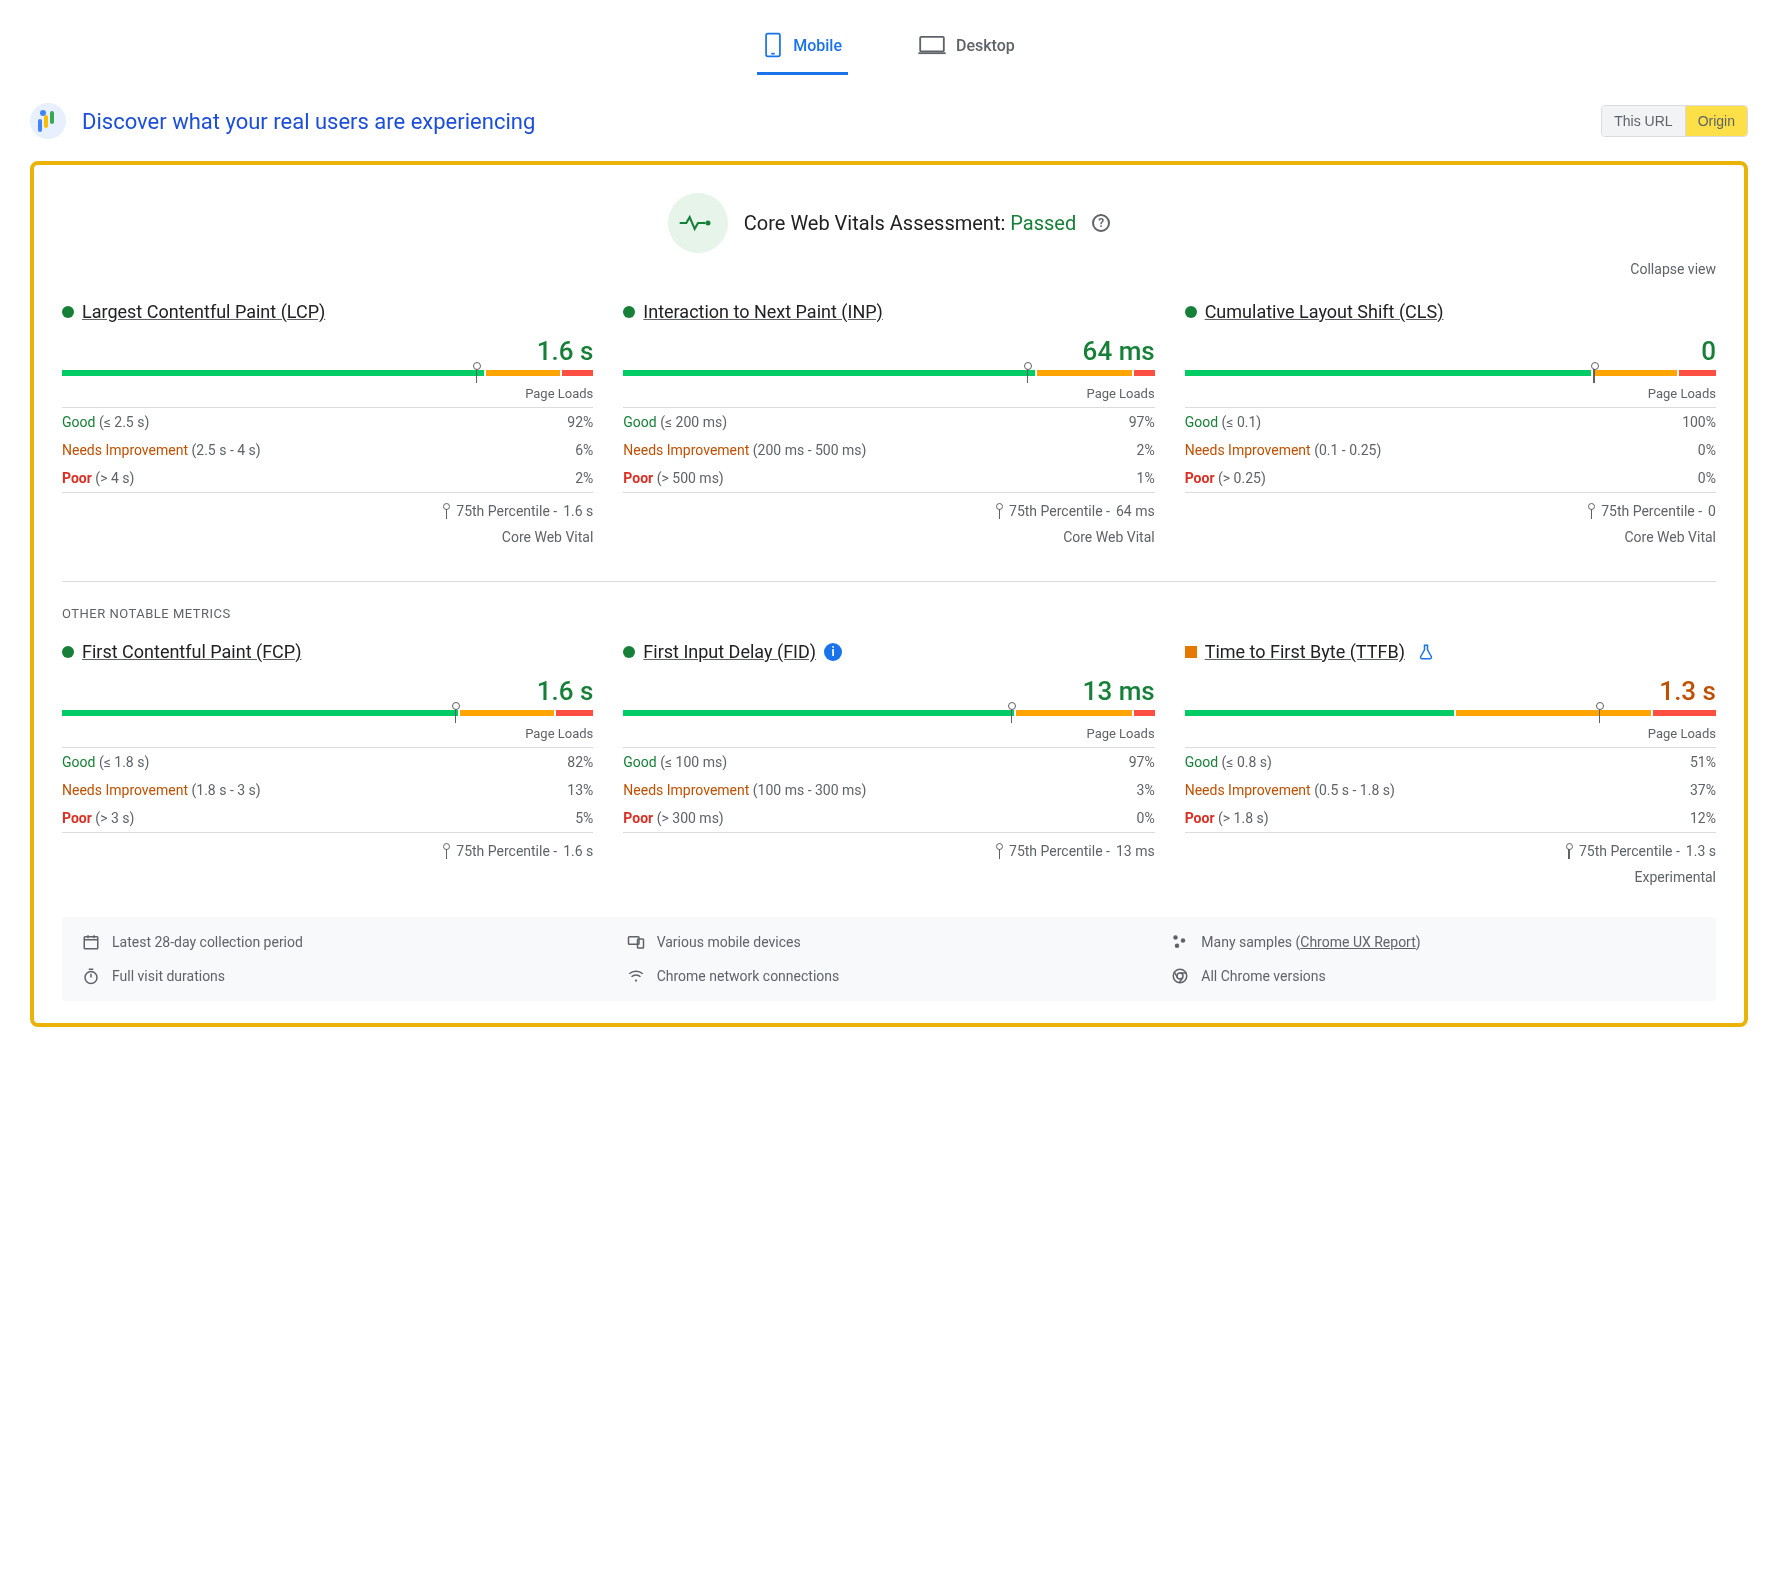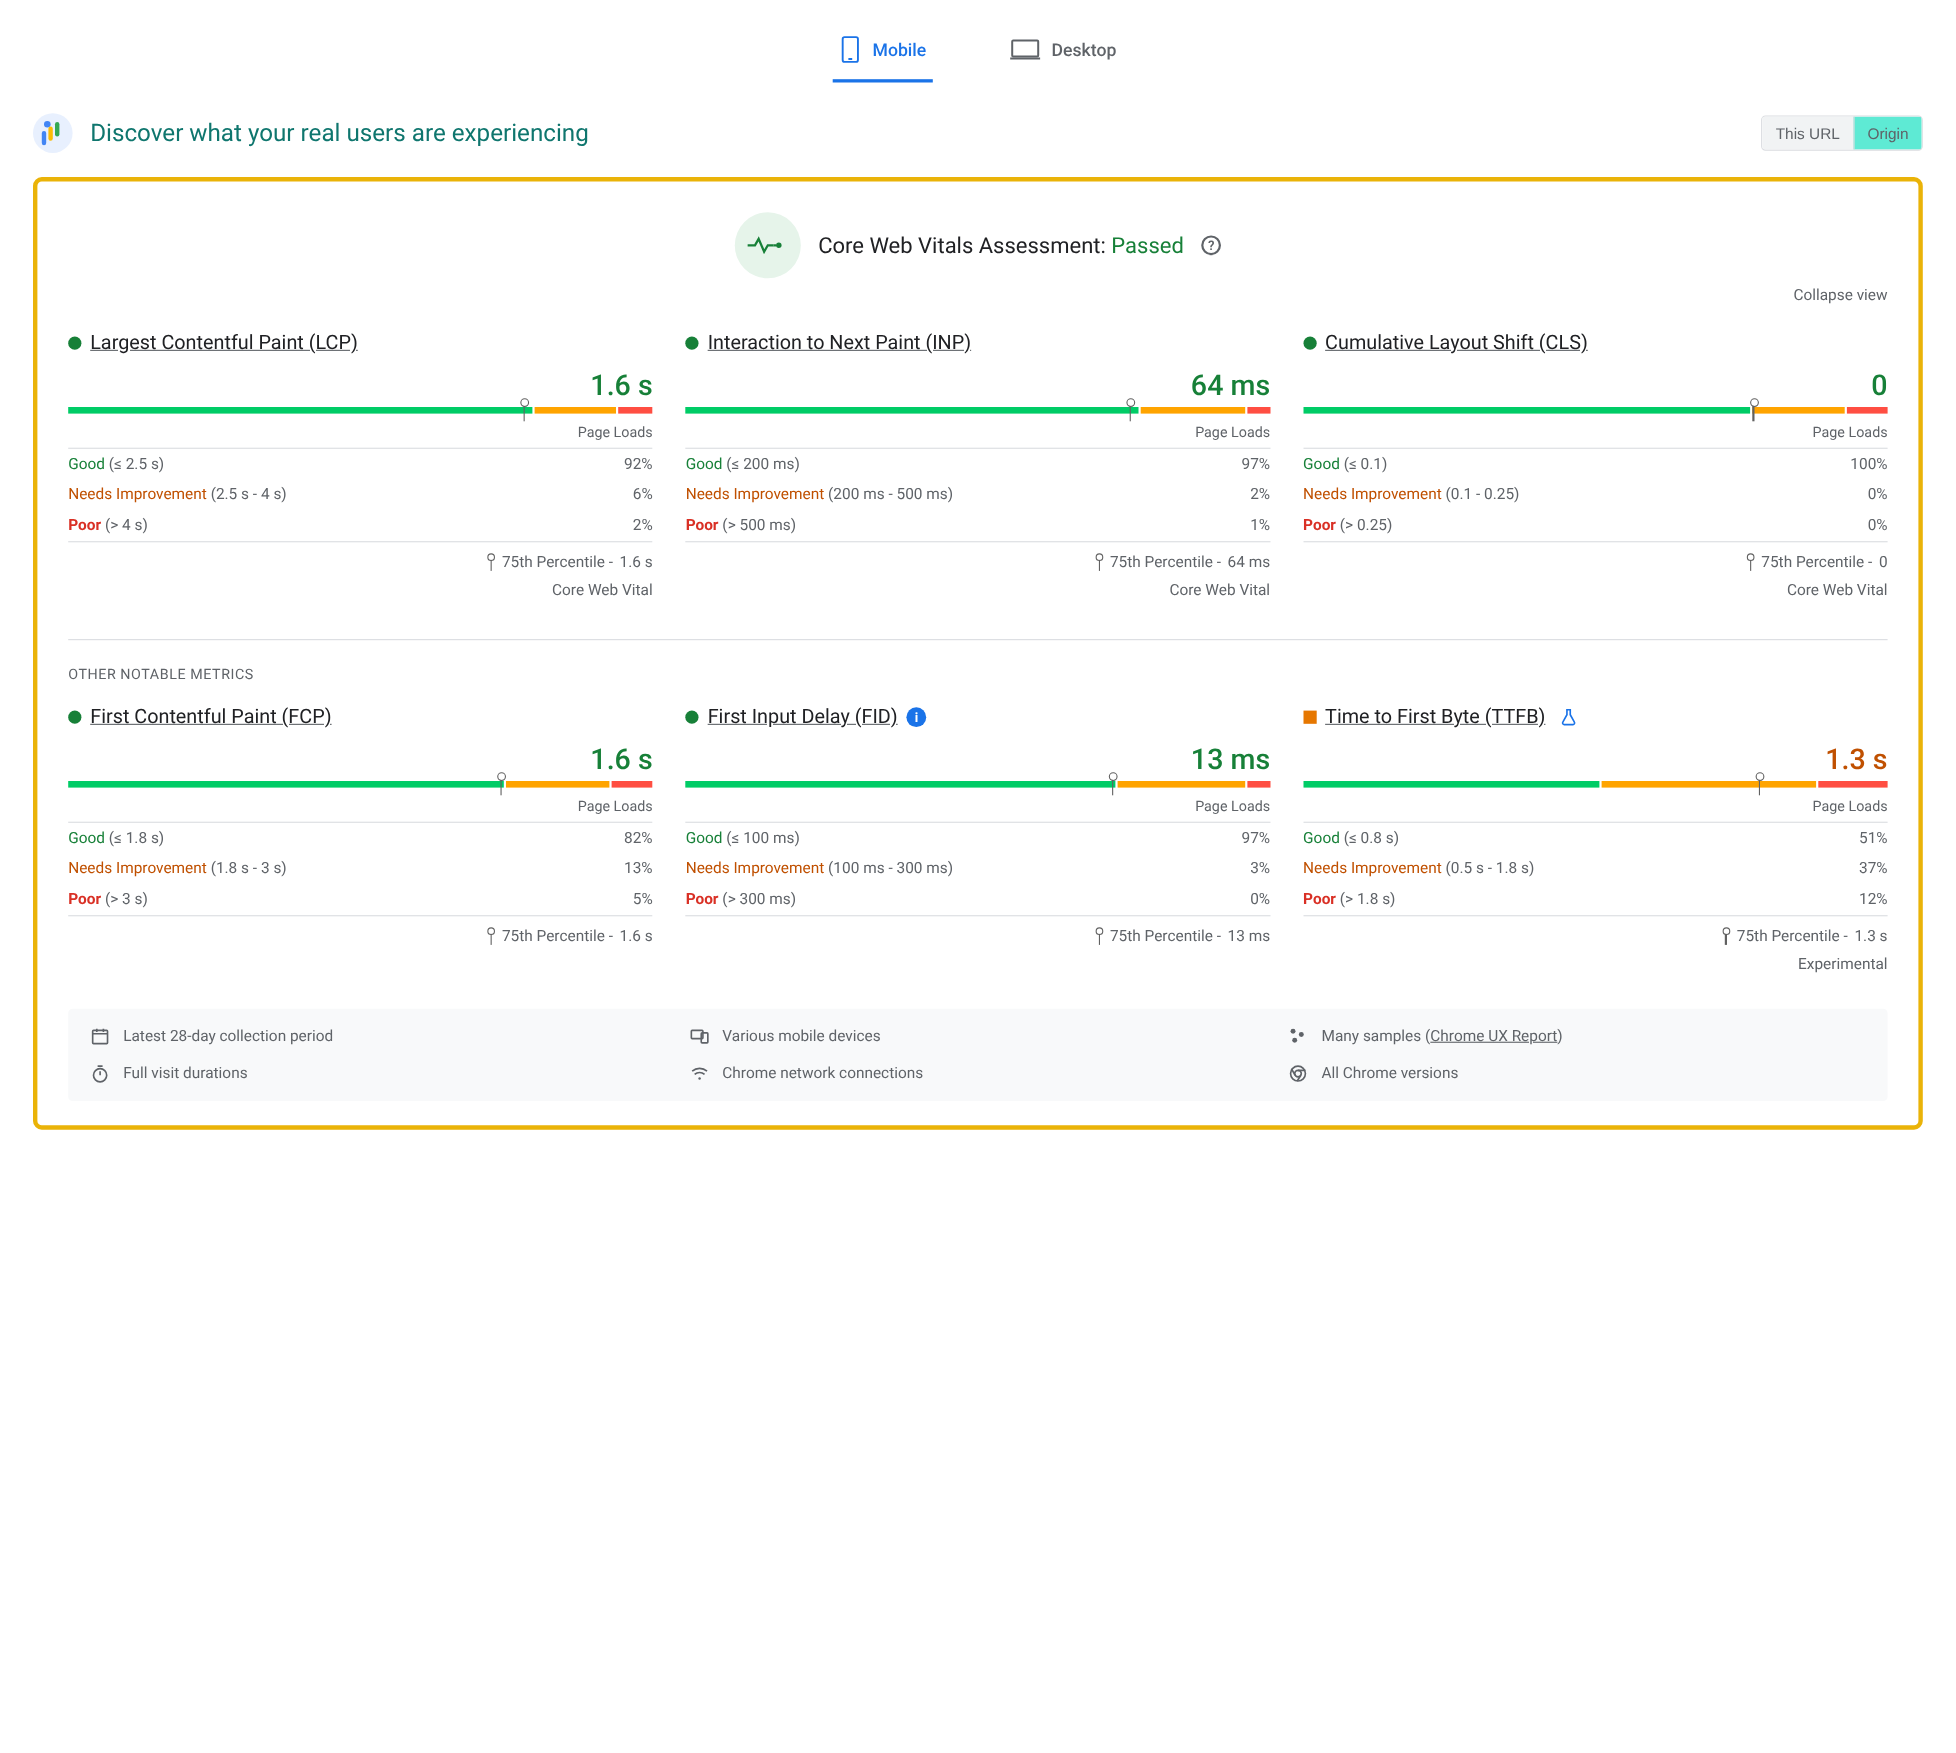--- a/index.html
+++ b/index.html
@@ -8,23 +8,23 @@
 .tab { display: flex; align-items: center; gap: 10px; padding: 12px 6px 14px; cursor: pointer; font-size: 16px; font-weight: 500; color: #5f6368; border-bottom: 3px solid transparent; }
 .tab.active { color: #1a73e8; border-bottom-color: #1a73e8; }
 .tab svg { width: 20px; height: 26px; }
 .tab.desktop svg { width: 28px; height: 20px; }
 
 .header-row { display: flex; align-items: center; justify-content: space-between; margin-bottom: 22px; }
 .header-left { display: flex; align-items: center; gap: 16px; }
 .discover-icon { width: 36px; height: 36px; border-radius: 50%; background: #e8f0fe; position: relative; }
 .discover-icon::before { content: ''; position: absolute; left: 10px; top: 7px; width: 6px; height: 6px; border-radius: 50%; background: #4285f4; }
 .discover-icon::after { content: ''; position: absolute; left: 8px; top: 16px; width: 4px; height: 13px; border-radius: 2px; background: #4285f4; box-shadow: 6px -4px 0 0 #fbbc04, 12px -8px 0 0 #34a853; }
-.header-title { font-size: 22px; font-weight: 400; color: #0f766e; }
+.header-title { font-size: 22px; font-weight: 400; color: #1d4ed8; }
 .toggle-group { display: flex; border: 1px solid #dadce0; border-radius: 4px; overflow: hidden; }
-.toggle-btn { padding: 7px 12px; font-size: 14px; color: #5f6368; background: #5eead4; border: none; cursor: pointer; }
+.toggle-btn { padding: 7px 12px; font-size: 14px; color: #5f6368; background: #fde047; border: none; cursor: pointer; }
 .toggle-btn.active { background: #f1f3f4; color: #5f6368; }
 .toggle-btn + .toggle-btn { border-left: 1px solid #dadce0; }
 
 .panel { border: 4px solid #eab308; border-radius: 8px; padding: 28px 28px 22px; }
 .assessment-row { display: flex; align-items: center; justify-content: center; gap: 16px; margin-bottom: 8px; }
 .vitals-icon { width: 60px; height: 60px; border-radius: 50%; background: #e6f4ea; display: flex; align-items: center; justify-content: center; }
 .vitals-icon svg { width: 40px; height: 20px; }
 .assessment-text { font-size: 20px; font-weight: 400; }
 .assessment-status { color: #178038; font-weight: 400; }
 .help-icon { width: 18px; height: 18px; border-radius: 50%; border: 2px solid #5f6368; display: inline-flex; align-items: center; justify-content: center; font-size: 12px; color: #5f6368; font-weight: 600; cursor: pointer; }

